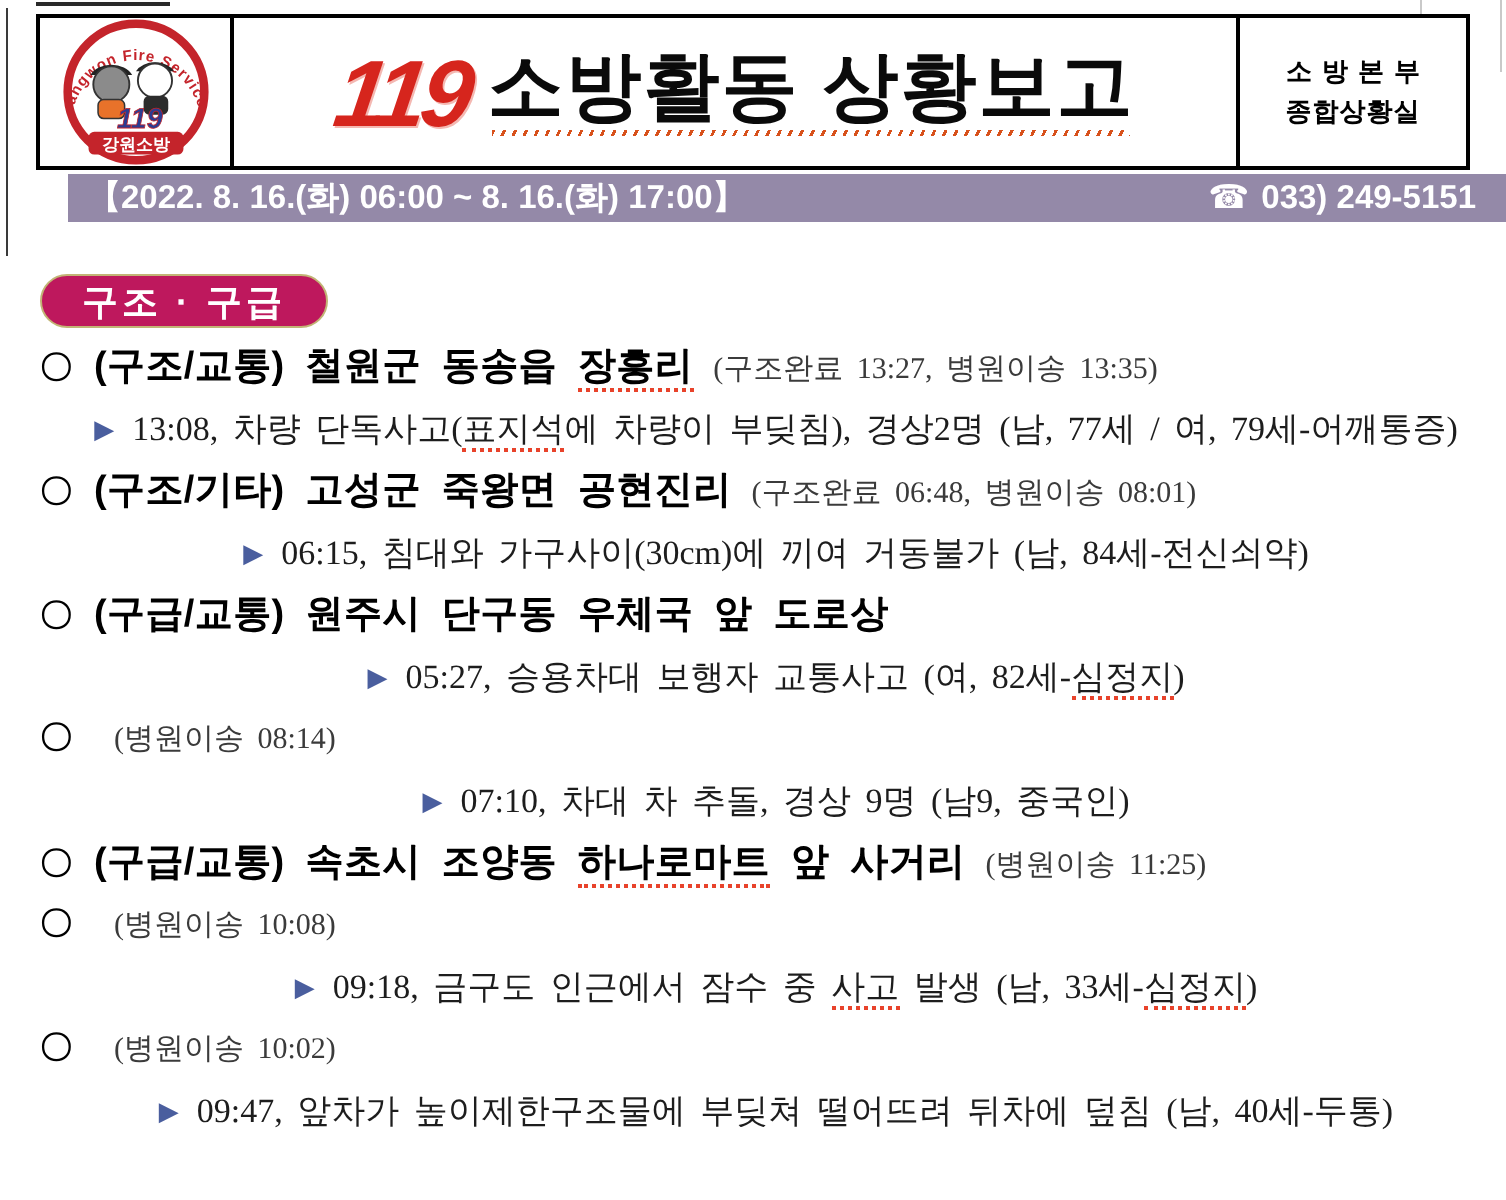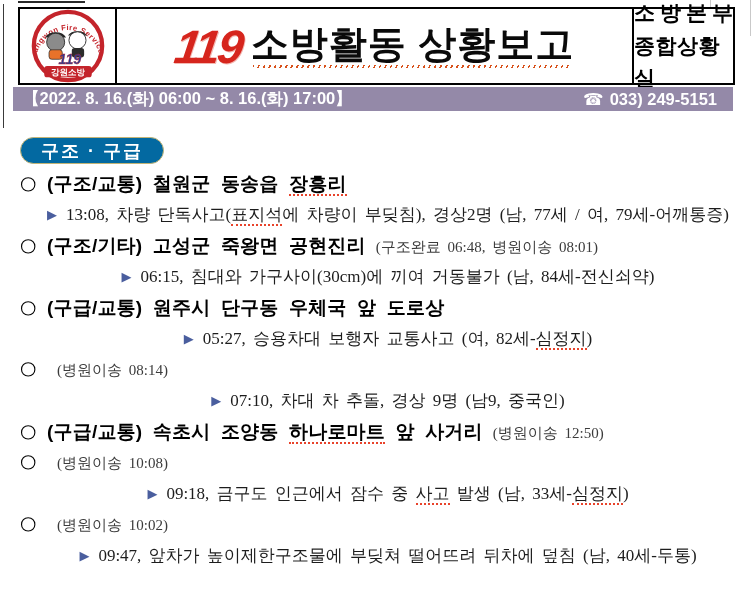--- a/index.html
+++ b/index.html
@@ -15,51 +15,51 @@
   .art-rline1{position:absolute;left:710px;top:0;width:1px;height:12px;background:#c9c9c9;}
   .art-rline2{position:absolute;left:750px;top:0;width:1px;height:36px;background:#c9c9c9;}
 
   
   .header-table{
     position:absolute;left:18px;top:7px;width:717px;height:78px;
     display:flex;border:2px solid #000;box-sizing:border-box;background:#fff;
   }
   .logo-cell{width:97px;border-right:2px solid #000;display:flex;align-items:center;justify-content:center;box-sizing:border-box;}
   .title-cell{flex:1;display:flex;align-items:center;justify-content:center;gap:10px;border-right:2px solid #000;box-sizing:border-box;}
-  .org-cell{width:99px;display:flex;flex-direction:column;align-items:center;justify-content:center;font-weight:bold;font-size:21px;line-height:1.55;}
+  .org-cell{width:113px;display:flex;flex-direction:column;align-items:center;justify-content:center;font-weight:bold;font-size:13px;line-height:1.55;}
   .org-l1{letter-spacing:5px;margin-right:-5px;}
   .org-l2{letter-spacing:0.5px;}
 
   .num119{
     font-size:47px;font-weight:900;font-style:italic;color:#d6251d;
     letter-spacing:-3px;transform:skewX(-8deg);line-height:1;
     text-shadow:1px 1px 0 #f4b8b2;
   }
   .main-title{
     font-size:38px;font-weight:900;color:#0a0a0a;letter-spacing:1px;
     position:relative;padding-bottom:5px;line-height:1;
   }
   .main-title::after{
     content:"";position:absolute;left:2px;right:2px;bottom:0;height:3px;
     background:repeating-linear-gradient(115deg,#d8511b 0 1.5px,transparent 1.5px 5px);
   }
 
   
   .info-bar{
-    position:absolute;left:13px;top:87px;width:720px;height:24px;
+    position:absolute;left:34px;top:87px;width:720px;height:24px;
     background:#9489a8;color:#ffffff;font-weight:bold;font-size:16.5px;
     display:flex;justify-content:space-between;align-items:center;
     padding:0 16px 0 10px;box-sizing:border-box;
   }
   .phone-wrap{display:flex;align-items:center;gap:6px;}
 
   
   .section-badge{
     position:absolute;left:20px;top:137px;height:27px;padding:0 20px;
-    background:#0369a1;border:1px solid #c2b475;border-radius:14px;
+    background:#be185d;border:1px solid #c2b475;border-radius:14px;
     color:#fff;font-weight:bold;font-size:18px;letter-spacing:2px;
     display:flex;align-items:center;justify-content:center;box-sizing:border-box;
   }
 
   
   .entries{position:absolute;left:20px;top:168px;width:718px;}
   .entry-head{
     display:flex;align-items:baseline;line-height:31px;height:31px;
     font-size:19px;font-weight:bold;color:#000;white-space:nowrap;
   }
@@ -129,20 +129,21 @@
 </div>
 
 <div class="section-badge">구조 · 구급</div>
 
 <div class="entries">
 
   <div class="entry">
     <div class="entry-head">
       <span class="bullet">〇</span>
       <span class="head-text"><span>(구조/교통) 철원군 동송읍 </span><span class="u-red">장흥리</span></span>
+      <span class="head-note">(구조완료 13:27, 병원이송 13:35)</span>
     </div>
     <div class="entry-sub">
       <span class="tri">▶</span><span><span>13:08, 차량 단독사고(</span><span class="u-red">표지석</span><span>에 차량이 부딪침), 경상2명 (남, 77세 / 여, 79세-어깨통증)</span></span>
     </div>
   </div>
 
   <div class="entry">
     <div class="entry-head">
       <span class="bullet">〇</span>
       <span class="head-text"><span>(구조/기타) 고성군 죽왕면 공현진리</span></span>
@@ -170,21 +171,21 @@
     </div>
     <div class="entry-sub">
       <span class="tri">▶</span><span><span>07:10, 차대 차 추돌, 경상 9명 (남9, 중국인)</span></span>
     </div>
   </div>
 
   <div class="entry">
     <div class="entry-head">
       <span class="bullet">〇</span>
       <span class="head-text"><span>(구급/교통) 속초시 조양동 </span><span class="u-red">하나로마트</span><span> 앞 사거리</span></span>
-      <span class="head-note">(병원이송 12:50)</span>
+      <span class="head-note">(병원이송 11:25)</span>
     </div>
   </div>
 
   <div class="entry">
     <div class="entry-head">
       <span class="bullet">〇</span>
       <span class="head-note">(병원이송 10:08)</span>
     </div>
     <div class="entry-sub">
       <span class="tri">▶</span><span><span>09:18, 금구도 인근에서 잠수 중 </span><span class="u-red">사고</span><span> 발생 (남, 33세-</span><span class="u-red">심정지</span><span>)</span></span>

